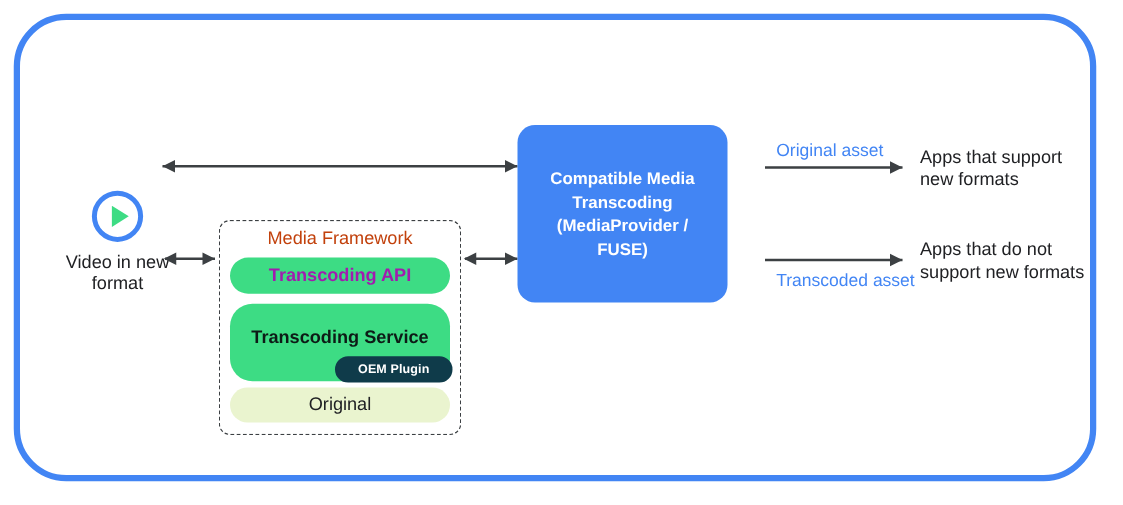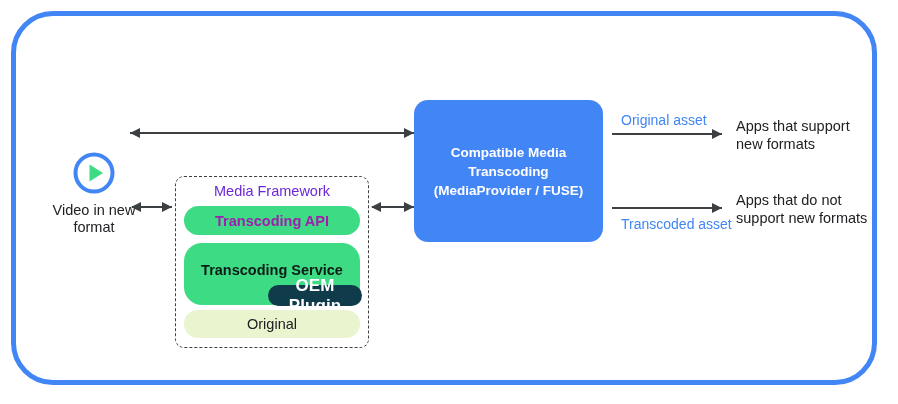--- a/index.html
+++ b/index.html
@@ -62,21 +62,21 @@
     box-sizing: border-box;
     background: transparent;
   }
   .framework-title {
     position: absolute;
     left: 175px;
     top: 183px;
     width: 194px;
     text-align: center;
     font-size: 14.5px;
-    color: #6d28d9;
+    color: #c2410c;
   }
 
   .pill {
     position: absolute;
     box-sizing: border-box;
     display: flex;
     align-items: center;
     justify-content: center;
     text-align: center;
   }
@@ -104,42 +104,42 @@
     align-items: flex-start;
     padding-top: 19px;
   }
   .pill-oem {
     left: 268px;
     top: 285px;
     width: 94px;
     height: 21px;
     background: #0f3b4a;
     border-radius: 11px;
-    font-size: 17px;
+    font-size: 10px;
     font-weight: bold;
     color: #ffffff;
     letter-spacing: 0.1px;
   }
   .pill-hardware {
     left: 184px;
     top: 310px;
     width: 176px;
     height: 28px;
     background: #eaf4cf;
     border-radius: 14px;
     font-size: 14.5px;
     color: #202124;
   }
 
   
   .cmt-box {
     position: absolute;
     left: 414px;
     top: 100px;
-    width: 189px;
+    width: 168px;
     height: 142px;
     background: #4285f4;
     border-radius: 14px;
     display: flex;
     align-items: center;
     justify-content: center;
     text-align: center;
     color: #ffffff;
     font-size: 13.5px;
     font-weight: bold;

